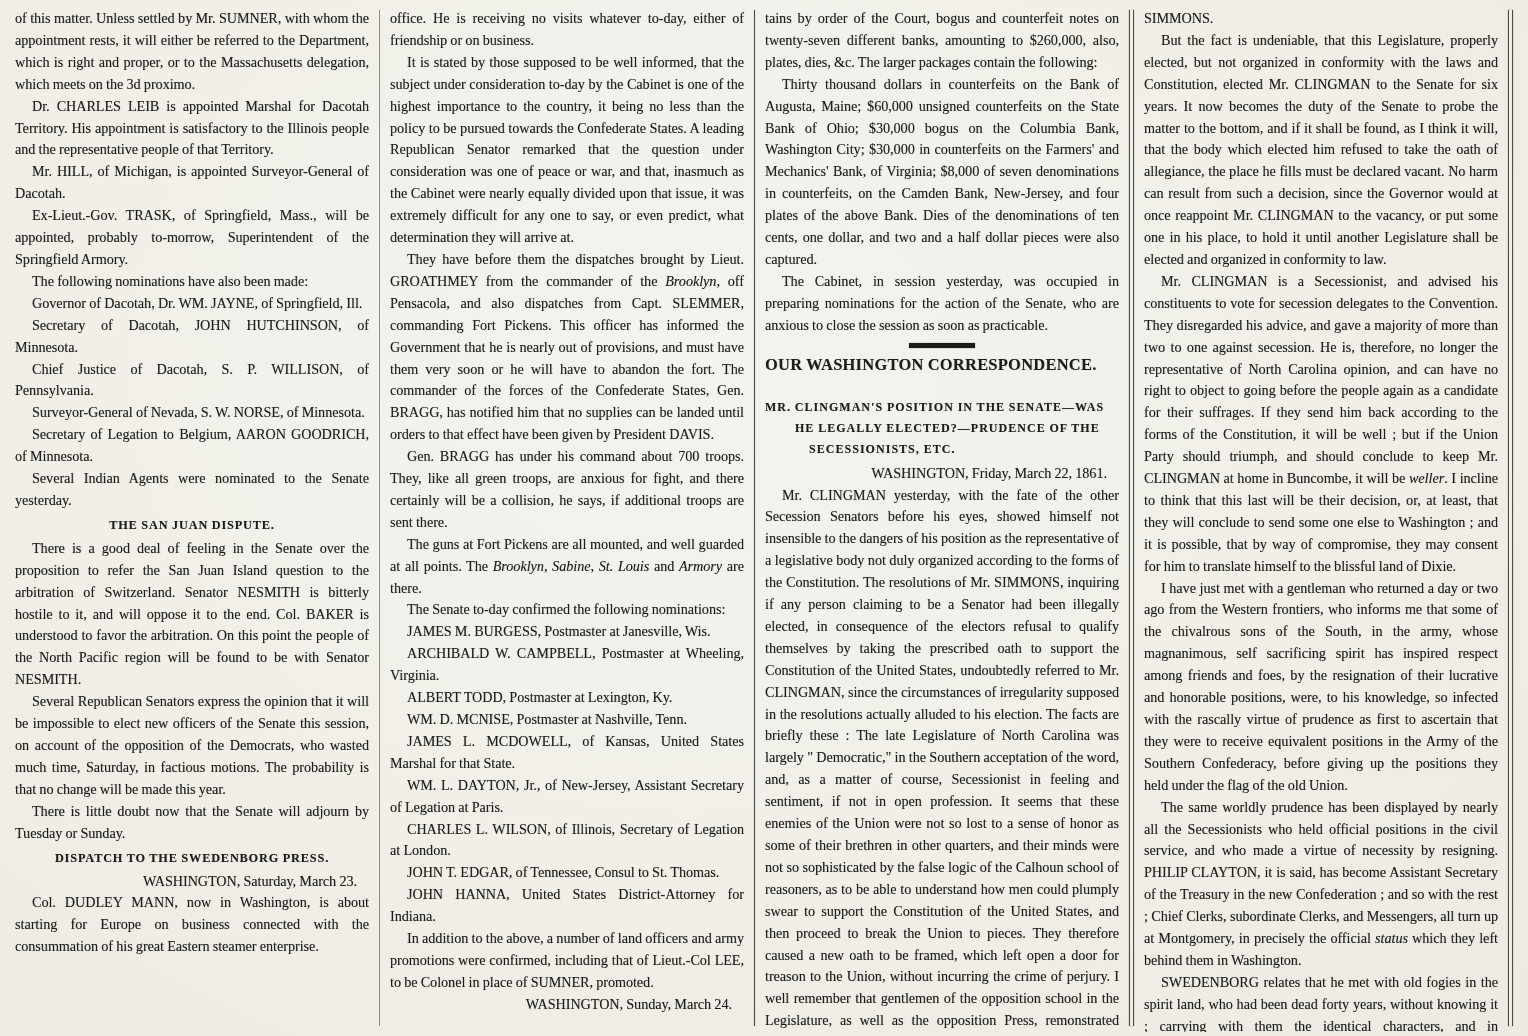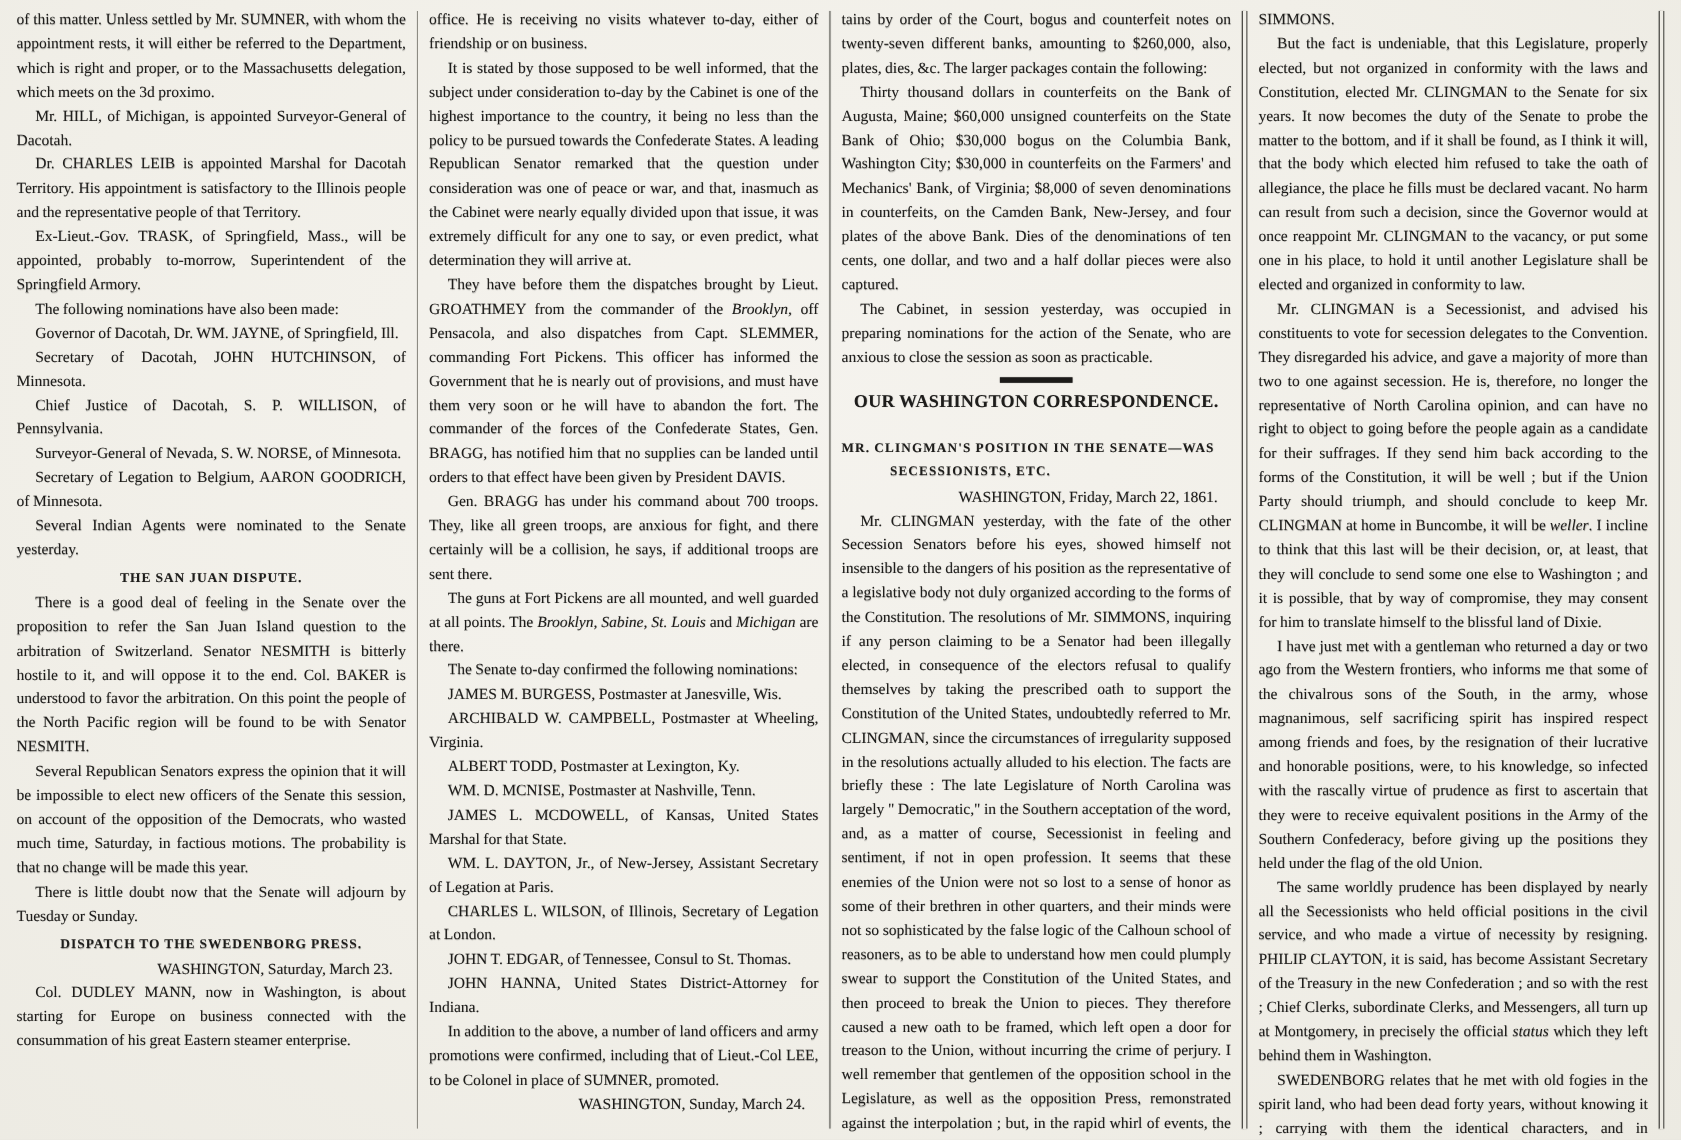--- a/index.html
+++ b/index.html
@@ -43,21 +43,21 @@
     border-right: 1.6px solid #4d4c47;
   }
   .col p { margin: 0; text-indent: 17px; }
   .col p.cont { text-indent: 0; }
   .col p.heading {
     text-indent: 0; text-align: center;
     font-weight: bold; font-size: 12.2px; letter-spacing: 0.9px;
     line-height: 21px; margin: 3px 0 2px;
   }
   .col p.heading-lg {
-    text-indent: 0; text-align: center;
+    text-indent: 0; text-align: left;
     font-weight: bold; font-size: 16.4px; letter-spacing: 0.3px;
     line-height: 24px; margin: 2px 0 19px;
   }
   .col p.dateline { text-indent: 0; text-align: right; padding-right: 12px; }
   .subheading {
     font-weight: bold; font-size: 11.9px; letter-spacing: 1.1px;
     line-height: 21px; margin: 20px 0 3px; text-align: left;
   }
   .subheading .subline-1 { padding-left: 30px; }
   .subheading .subline-2 { padding-left: 44px; }
@@ -67,22 +67,22 @@
     box-shadow: 0 0 1px rgba(0,0,0,0.5);
   }
   .col i { font-style: italic; }
 </style>
 </head>
 <body>
 
 <div class="page">
   <div class="col">
       <p class="cont">of this matter.  Unless settled by Mr. SUMNER, with whom the appointment rests, it will either be referred to the Department, which is right and proper, or to the Massachusetts delegation, which meets on the 3d proximo.</p>
+      <p class="para">Dr. CHARLES LEIB is appointed Marshal for Dacotah Territory.  His appointment is satisfactory to the Illinois people and the representative people of that Territory.</p>
       <p class="para">Mr. HILL, of Michigan, is appointed Surveyor-General of Dacotah.</p>
-      <p class="para">Dr. CHARLES LEIB is appointed Marshal for Dacotah Territory.  His appointment is satisfactory to the Illinois people and the representative people of that Territory.</p>
       <p class="para">Ex-Lieut.-Gov. TRASK, of Springfield, Mass., will be appointed, probably to-morrow, Superintendent of the Springfield Armory.</p>
       <p class="para">The following nominations have also been made:</p>
       <p class="para">Governor of Dacotah, Dr. WM. JAYNE, of Springfield, Ill.</p>
       <p class="para">Secretary of Dacotah, JOHN HUTCHINSON, of Minnesota.</p>
       <p class="para">Chief Justice of Dacotah, S. P. WILLISON, of Pennsylvania.</p>
       <p class="para">Surveyor-General of Nevada, S. W. NORSE, of Minnesota.</p>
       <p class="para">Secretary of Legation to Belgium, AARON GOODRICH, of Minnesota.</p>
       <p class="para">Several Indian Agents were nominated to the Senate yesterday.</p>
       <p class="heading">THE SAN JUAN DISPUTE.</p>
       <p class="para">There is a good deal of feeling in the Senate over the proposition to refer the San Juan Island question to the arbitration of Switzerland.  Senator NESMITH is bitterly hostile to it, and will oppose it to the end.  Col. BAKER is understood to favor the arbitration.  On this point the people of the North Pacific region will be found to be with Senator NESMITH.</p>
@@ -91,21 +91,21 @@
       <p class="heading">DISPATCH TO THE SWEDENBORG PRESS.</p>
       <p class="dateline">WASHINGTON, Saturday, March 23.</p>
       <p class="para">Col. DUDLEY MANN, now in Washington, is about starting for Europe on business connected with the consummation of his great Eastern steamer enterprise.</p>
     </div>
   <div class="rule faint"></div>
   <div class="col">
       <p class="cont">office.  He is receiving no visits whatever to-day, either of friendship or on business.</p>
       <p class="para">It is stated by those supposed to be well informed, that the subject under consideration to-day by the Cabinet is one of the highest importance to the country, it being no less than the policy to be pursued towards the Confederate States.  A leading Republican Senator remarked that the question under consideration was one of peace or war, and that, inasmuch as the Cabinet were nearly equally divided upon that issue, it was extremely difficult for any one to say, or even predict, what determination they will arrive at.</p>
       <p class="para">They have before them the dispatches brought by Lieut. GROATHMEY from the commander of the <i>Brooklyn</i>, off Pensacola, and also dispatches from Capt. SLEMMER, commanding Fort Pickens.  This officer has informed the Government that he is nearly out of provisions, and must have them very soon or he will have to abandon the fort.  The commander of the forces of the Confederate States, Gen. BRAGG, has notified him that no supplies can be landed until orders to that effect have been given by President DAVIS.</p>
       <p class="para">Gen. BRAGG has under his command about 700 troops.  They, like all green troops, are anxious for fight, and there certainly will be a collision, he says, if additional troops are sent there.</p>
-      <p class="para">The guns at Fort Pickens are all mounted, and well guarded at all points.  The <i>Brooklyn</i>, <i>Sabine</i>, <i>St. Louis</i> and <i>Michigan</i> are there.</p>
+      <p class="para">The guns at Fort Pickens are all mounted, and well guarded at all points.  The <i>Brooklyn</i>, <i>Sabine</i>, <i>St. Louis</i> and <i>Armory</i> are there.</p>
       <p class="para">The Senate to-day confirmed the following nominations:</p>
       <p class="para">JAMES M. BURGESS, Postmaster at Janesville, Wis.</p>
       <p class="para">ARCHIBALD W. CAMPBELL, Postmaster at Wheeling, Virginia.</p>
       <p class="para">ALBERT TODD, Postmaster at Lexington, Ky.</p>
       <p class="para">WM. D. MCNISE, Postmaster at Nashville, Tenn.</p>
       <p class="para">JAMES L. MCDOWELL, of Kansas, United States Marshal for that State.</p>
       <p class="para">WM. L. DAYTON, Jr., of New-Jersey, Assistant Secretary of Legation at Paris.</p>
       <p class="para">CHARLES L. WILSON, of Illinois, Secretary of Legation at London.</p>
       <p class="para">JOHN T. EDGAR, of Tennessee, Consul to St. Thomas.</p>
       <p class="para">JOHN HANNA, United States District-Attorney for Indiana.</p>
@@ -114,20 +114,21 @@
     </div>
   <div class="rule"></div>
   <div class="col">
       <p class="cont">tains by order of the Court, bogus and counterfeit notes on twenty-seven different banks, amounting to $260,000, also, plates, dies, &amp;c.  The larger packages contain the following:</p>
       <p class="para">Thirty thousand dollars in counterfeits on the Bank of Augusta, Maine; $60,000 unsigned counterfeits on the State Bank of Ohio;  $30,000 bogus on the Columbia Bank, Washington City; $30,000 in counterfeits on the Farmers' and Mechanics' Bank, of Virginia; $8,000 of seven denominations in counterfeits, on the Camden Bank, New-Jersey, and four plates of the above Bank.  Dies of the denominations of ten cents, one dollar, and two and a half dollar pieces were also captured.</p>
       <p class="para">The Cabinet, in session yesterday, was occupied in preparing nominations for the action of the Senate, who are anxious to close the session as soon as practicable.</p>
       <div class="divider"></div>
       <p class="heading-lg">OUR WASHINGTON CORRESPONDENCE.</p>
       <div class="subheading">
         <div class="subline-0">MR. CLINGMAN'S POSITION IN THE SENATE—WAS</div>
+        <div class="subline-1">HE LEGALLY ELECTED?—PRUDENCE OF THE</div>
         <div class="subline-2">SECESSIONISTS, ETC.</div>
       </div>
       <p class="dateline">WASHINGTON, Friday, March 22, 1861.</p>
       <p class="para">Mr. CLINGMAN yesterday, with the fate of the other Secession Senators before his eyes, showed himself not insensible to the dangers of his position as the representative of a legislative body not duly organized according to the forms of the Constitution.  The resolutions of Mr. SIMMONS, inquiring if any person claiming to be a Senator had been illegally elected, in consequence of the electors refusal to qualify themselves by taking the prescribed oath to support the Constitution of the United States, undoubtedly referred to Mr. CLINGMAN, since the circumstances of irregularity supposed in the resolutions actually alluded to his election.  The facts are briefly these :  The late Legislature of North Carolina was largely " Democratic," in the Southern acceptation of the word, and, as a matter of course, Secessionist in feeling and sentiment, if not in open profession.  It seems that these enemies of the Union were not so lost to a sense of honor as some of their brethren in other quarters, and their minds were not so sophisticated by the false logic of the Calhoun school of reasoners, as to be able to understand how men could plumply swear to support the Constitution of the United States, and then proceed to break the Union to pieces.  They therefore caused a new oath to be framed, which left open a door for treason to the Union, without incurring the crime of perjury.  I well remember that gentlemen of the opposition school in the Legislature, as well as the opposition Press, remonstrated against the interpolation ; but, in the rapid whirl of events, the affair had been lost sight of until it was revived by the resolutions of Mr.</p>
     </div>
   <div class="rule double"></div>
   <div class="col">
       <p class="cont">SIMMONS.</p>
       <p class="para">But the fact is undeniable, that this Legislature, properly elected, but not organized in conformity with the laws and Constitution, elected Mr. CLINGMAN to the Senate for six years.  It now becomes the duty of the Senate to probe the matter to the bottom, and if it shall be found, as I think it will, that the body which elected him refused to take the oath of allegiance, the place he fills must be declared vacant.  No harm can result from such a decision, since the Governor would at once reappoint Mr. CLINGMAN to the vacancy, or put some one in his place, to hold it until another Legislature shall be elected and organized in conformity to law.</p>
       <p class="para">Mr. CLINGMAN is a Secessionist, and advised his constituents to vote for secession delegates to the Convention.  They disregarded his advice, and gave a majority of more than two to one against secession.  He is, therefore, no longer the representative of North Carolina opinion, and can have no right to object to going before the people again as a candidate for their suffrages.  If they send him back according to the forms of the Constitution, it will be well ; but if the Union Party should triumph, and should conclude to keep Mr. CLINGMAN at home in Buncombe, it will be <i>weller</i>.  I incline to think that this last will be their decision, or, at least, that they will conclude to send some one else to Washington ; and it is possible, that by way of compromise, they may consent for him to translate himself to the blissful land of Dixie.</p>

